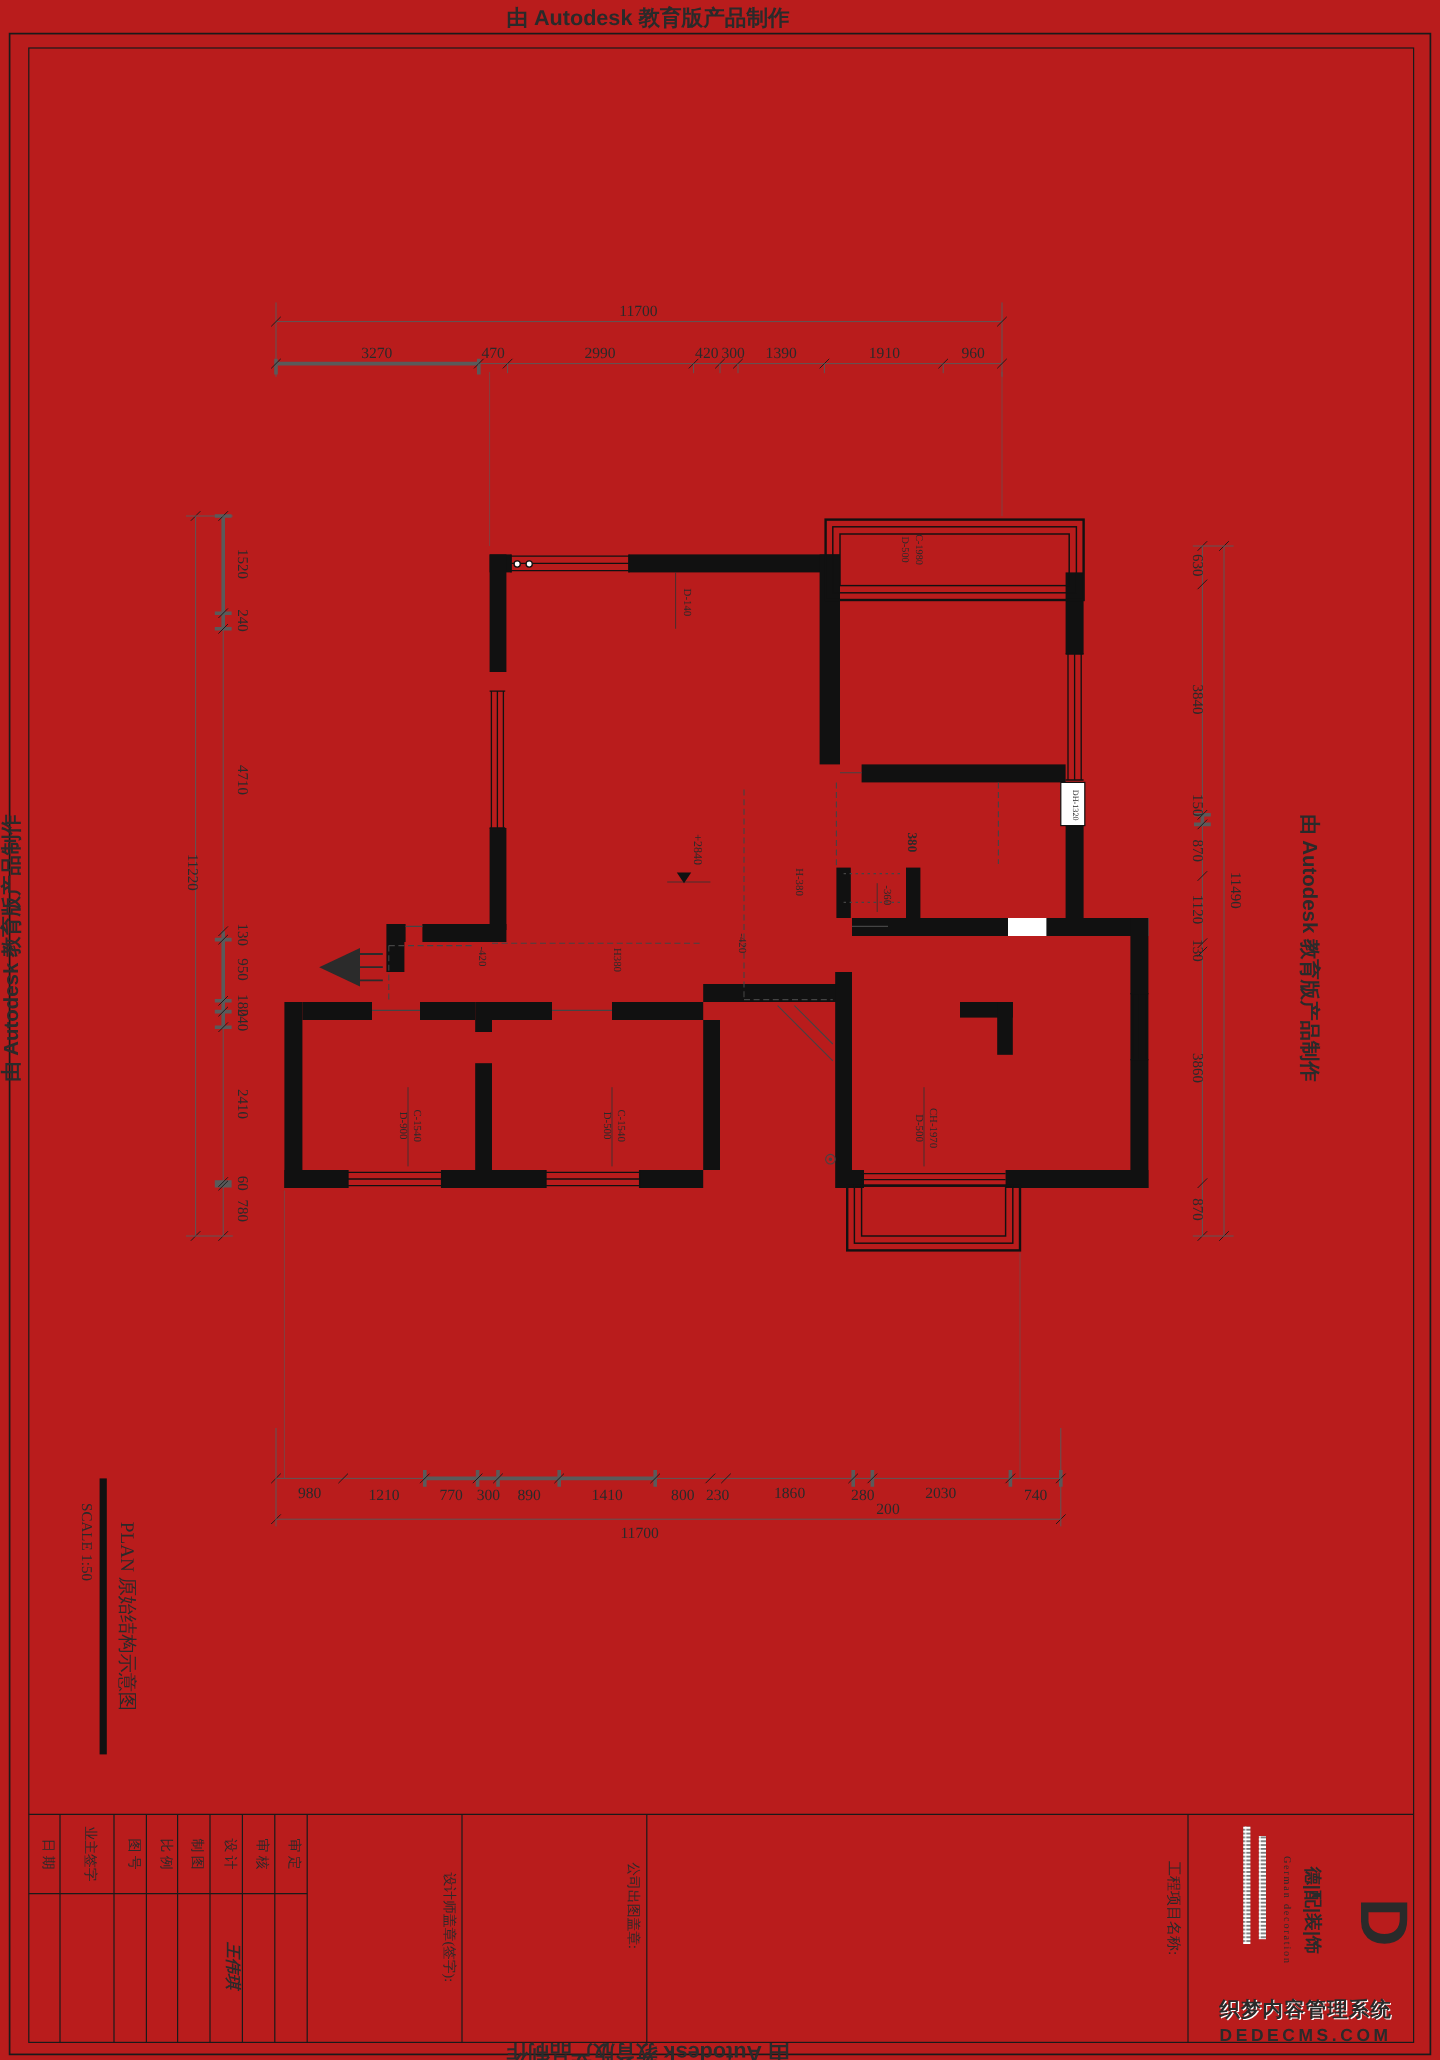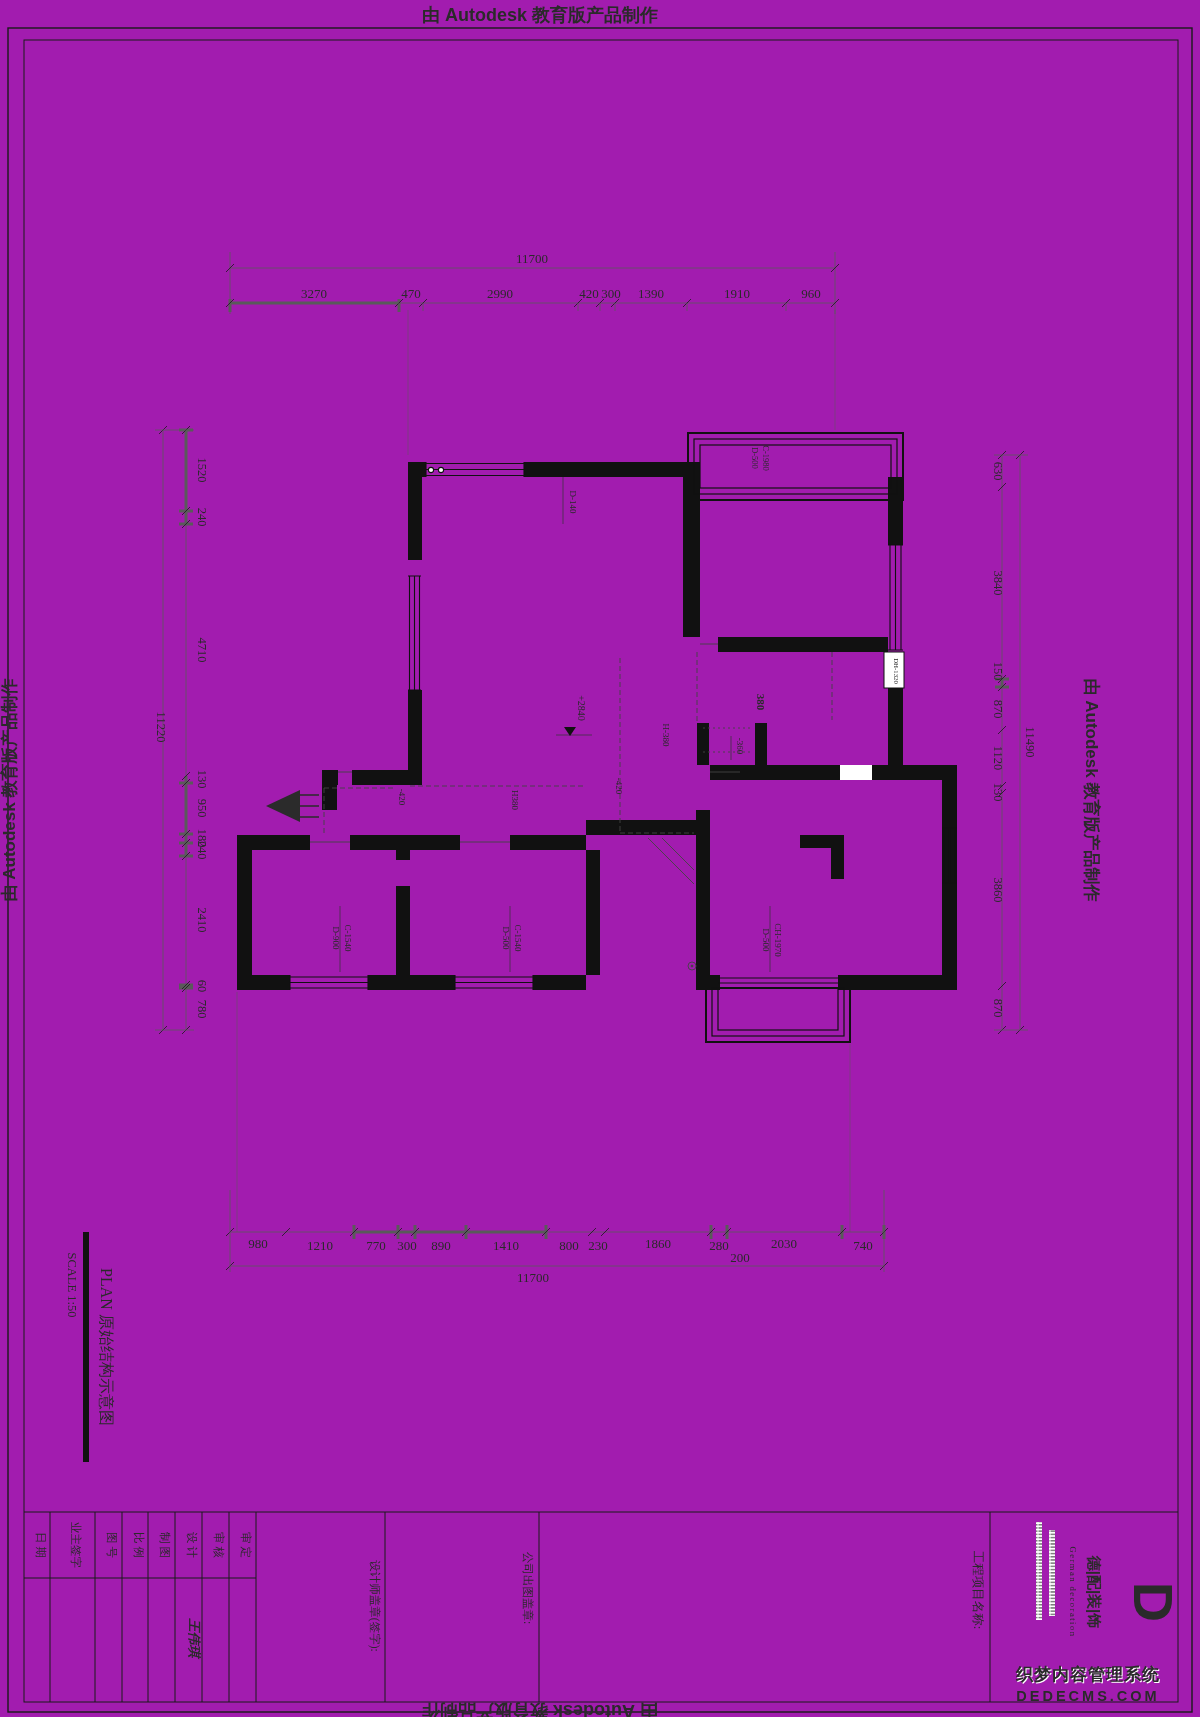--- a/index.html
+++ b/index.html
@@ -1,16 +1,16 @@
 <!DOCTYPE html>
 <html><head>
 <meta charset="utf-8">
 <style>
   html,body{margin:0;padding:0;background:#e8e8e8;}
-  .sheet{position:relative;width:1200px;height:1717px;background:#a21caf;margin:0 auto;
+  .sheet{position:relative;width:1200px;height:1717px;background:#b91c1c;margin:0 auto;
          font-family:"Liberation Serif", serif;}
   svg{position:absolute;left:0;top:0;}
   text{fill:#2a2a2a;}
   .cad{font-family:"Liberation Serif", serif;}
   .sans{font-family:"Liberation Sans", sans-serif;}
   .script{font-family:"DejaVu Serif", serif;font-style:italic;font-weight:bold;}
 </style>
 </head>
 <body>
 

